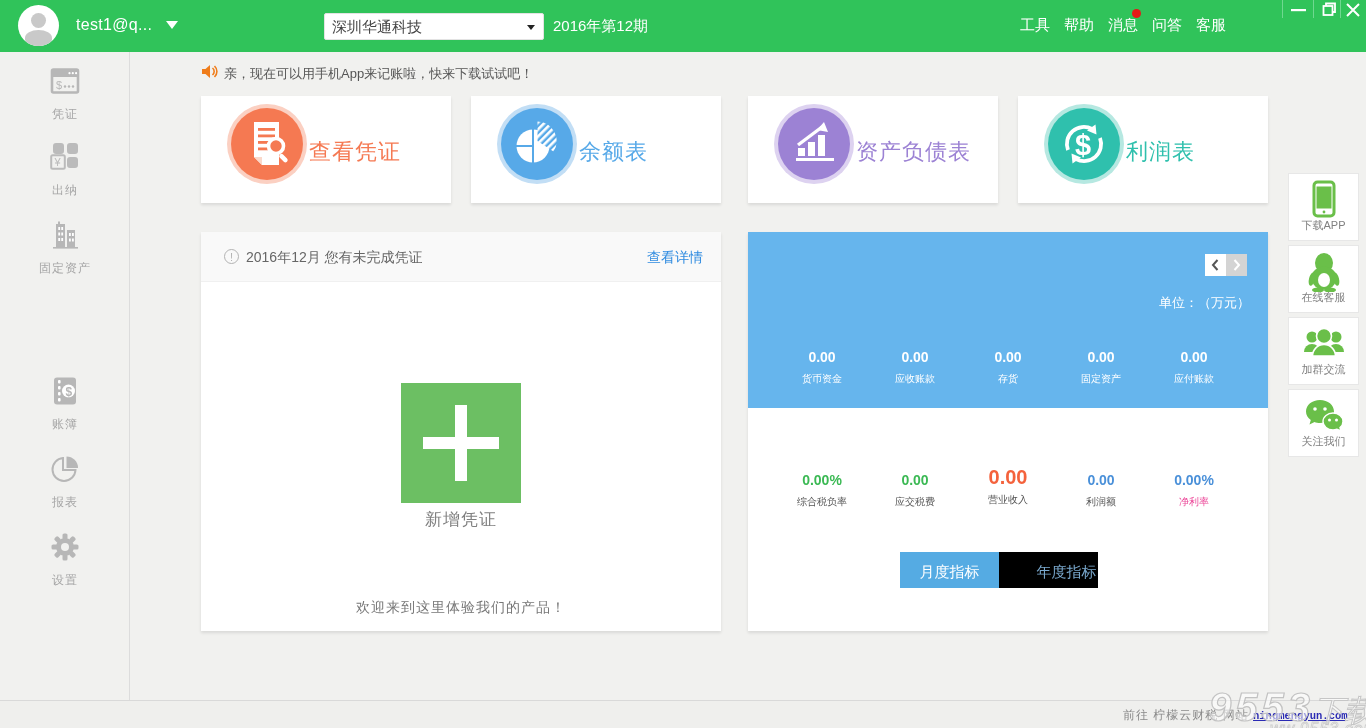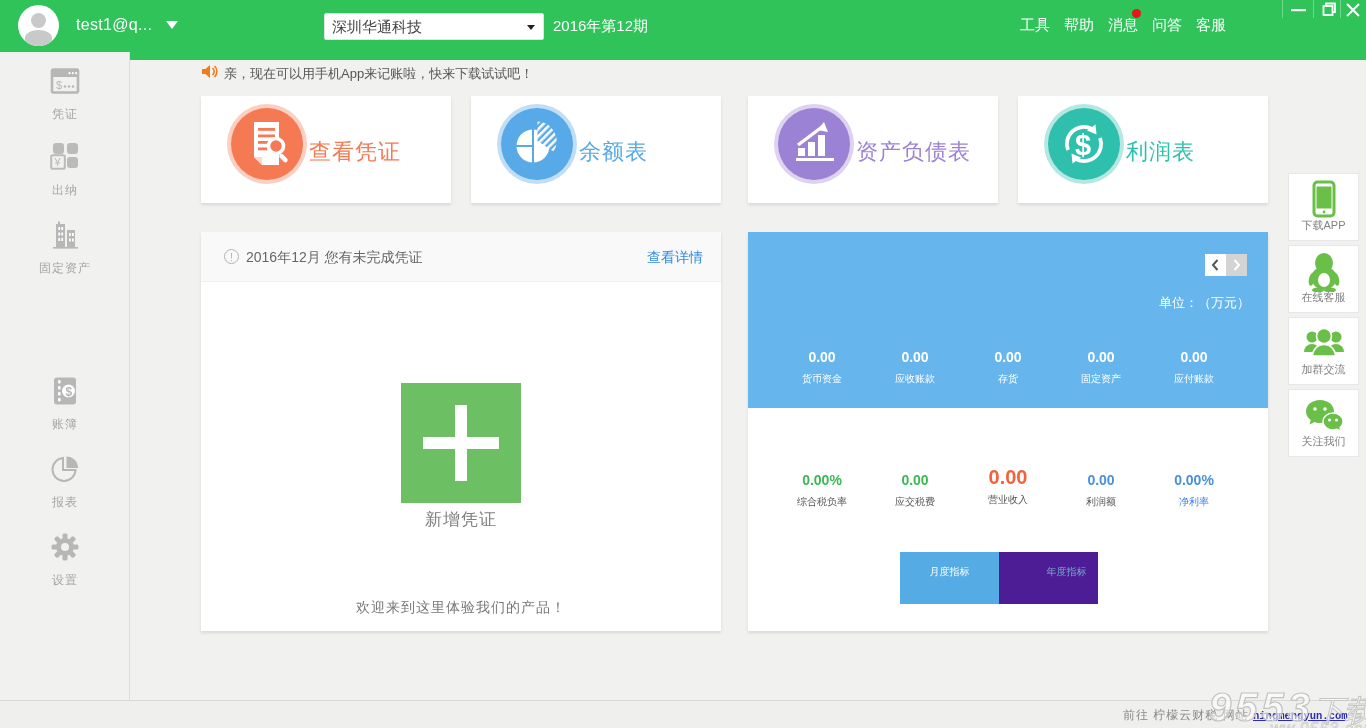--- a/index.html
+++ b/index.html
@@ -1,18 +1,18 @@
 <!DOCTYPE html>
 <html><head><meta charset="utf-8">
 <style>
 *{margin:0;padding:0;box-sizing:border-box;}
 html,body{width:1366px;height:728px;overflow:hidden;font-family:"Liberation Sans",sans-serif;background:#f1f1ef;}
 .abs{position:absolute;}
 
-#topbar{position:absolute;left:0;top:0;width:1366px;height:60px;background:#30c35a;}
+#topbar{position:absolute;left:0;top:0;width:1366px;height:52px;background:#30c35a;}
 #avatar{position:absolute;left:18px;top:5px;width:41px;height:41px;border-radius:50%;background:#fff;overflow:hidden;}
 #avatar .head{position:absolute;left:13px;top:8px;width:15px;height:15px;border-radius:50%;background:#c9c9c9;}
 #avatar .bod{position:absolute;left:7px;top:25px;width:27px;height:16px;border-radius:50% 50% 40% 40%;background:#c9c9c9;}
 #uname{position:absolute;left:76px;top:16px;color:#fff;font-size:16px;letter-spacing:0.3px;}
 #uarr{position:absolute;left:166px;top:21px;width:0;height:0;border-left:6px solid transparent;border-right:6px solid transparent;border-top:8px solid #fff;}
 #sel{position:absolute;left:324px;top:13px;width:220px;height:27px;background:#fff;border:1px solid #e3e3e3;border-radius:2px;}
 #sel span{position:absolute;left:7px;top:4px;font-size:15px;color:#444;}
 #sel .sarr{position:absolute;right:8px;top:11px;width:0;height:0;border-left:4px solid transparent;border-right:4px solid transparent;border-top:5px solid #222;}
 #period{position:absolute;left:553px;top:17px;color:#fff;font-size:15px;}
 .menu{position:absolute;top:16px;color:#fff;font-size:15px;}
@@ -40,21 +40,21 @@
 #rpanel{position:absolute;left:748px;top:232px;width:520px;height:399px;background:#fff;box-shadow:0 2px 3px rgba(0,0,0,0.10);}
 #rphead{position:absolute;left:0;top:0;width:520px;height:176px;background:#66b5ed;}
 #rptitle{position:absolute;left:21px;top:15px;font-size:21px;color:#fff;letter-spacing:1px;}
 #btnprev{position:absolute;left:457px;top:22px;width:21px;height:22px;background:#fff;color:#555;text-align:center;line-height:22px;font-size:13px;}
 #btnnext{position:absolute;left:478px;top:22px;width:21px;height:22px;background:#d4d4d4;color:#fff;text-align:center;line-height:22px;font-size:13px;}
 #unit{position:absolute;right:18px;top:62px;font-size:13px;color:#fff;}
 .st{position:absolute;width:120px;text-align:center;}
 .st .v{display:block;font-size:14px;font-weight:bold;}
 .st .l{display:block;margin-top:7px;font-size:10px;}
 .row1 .v,.row1 .l{color:#fff;}
-.tab{position:absolute;top:320px;width:99px;height:52px;text-align:center;line-height:40px;font-size:10px;}
+.tab{position:absolute;top:320px;width:99px;height:36px;text-align:center;line-height:40px;font-size:15px;}
 
 .rbox{position:absolute;left:1288px;width:71px;height:68px;background:#fff;border:1px solid #e7e7e7;text-align:center;}
 .rbox .lbl{position:absolute;left:0;bottom:7px;width:100%;font-size:11px;color:#808080;}
 
 #footer{position:absolute;left:0;top:700px;width:1366px;height:28px;background:#efefed;border-top:1px solid #d9d9d9;}
 #ftext{position:absolute;left:1123px;top:6px;font-size:12px;color:#8a8a8a;letter-spacing:1px;white-space:nowrap;}
 #flink{font-family:"Liberation Mono",monospace;color:#2b2bb4;text-decoration:underline;font-size:10.5px;font-weight:bold;letter-spacing:0;}
 #wmark{position:absolute;left:1209px;top:689px;font-size:40px;line-height:36px;font-weight:bold;font-style:italic;color:rgba(255,255,255,0.55);-webkit-text-stroke:1.2px #c2c2c2;letter-spacing:4px;white-space:nowrap;}
 #wmark .cjk{display:inline-block;font-size:30px;font-weight:normal;letter-spacing:0;vertical-align:baseline;-webkit-text-stroke:1px #c6c6c6;color:rgba(255,255,255,0.55);}
 #wmark2{position:absolute;left:1270px;top:720px;font-size:16px;font-weight:normal;font-style:italic;color:rgba(255,255,255,0.3);-webkit-text-stroke:0.8px #cccccc;letter-spacing:1px;white-space:nowrap;}
@@ -278,24 +278,24 @@
   <div class="st" style="left:200px;top:234px;">
       <span class="v" style="color:#f4623c;font-size:20px;">0.00</span>
       <span class="l" style="color:#555;margin-top:4px;">营业收入</span>
     </div>
   <div class="st" style="left:293px;top:240px;">
       <span class="v" style="color:#4a90d9;">0.00</span>
       <span class="l" style="color:#555;">利润额</span>
     </div>
   <div class="st" style="left:386px;top:240px;">
       <span class="v" style="color:#4a90d9;">0.00%</span>
-      <span class="l" style="color:#3b82f6;">净利率</span>
+      <span class="l" style="color:#ec4899;">净利率</span>
     </div>
   <div class="tab" style="left:152px;background:#55abe3;color:#fff;">月度指标</div>
-  <div class="tab" style="left:251px;background:#4c1d95;color:#7aa9ce;padding-left:36px;">年度指标</div>
+  <div class="tab" style="left:251px;background:#000000;color:#7aa9ce;padding-left:36px;">年度指标</div>
 </div>
 
 <div class="rbox" style="top:173px;"><svg id="r-app" width="34" height="40" style="margin-top:6px;" viewBox="0 0 34 40">
       <rect x="7" y="2" width="20" height="34" rx="3.5" fill="none" stroke="#6abf49" stroke-width="3"></rect>
       <rect x="9.5" y="6.5" width="15" height="22" fill="#6abf49"></rect>
       <circle cx="17" cy="32" r="1.4" fill="#6abf49"></circle>
     </svg><span class="lbl">下载APP</span></div>
 <div class="rbox" style="top:245px;"><svg id="r-qq" width="38" height="40" style="margin-top:6px;" viewBox="0 0 38 40">
       <ellipse cx="19" cy="11" rx="9" ry="10" fill="#6abf49"></ellipse>
       <ellipse cx="19" cy="26" rx="12.5" ry="11.5" fill="#6abf49"></ellipse>

